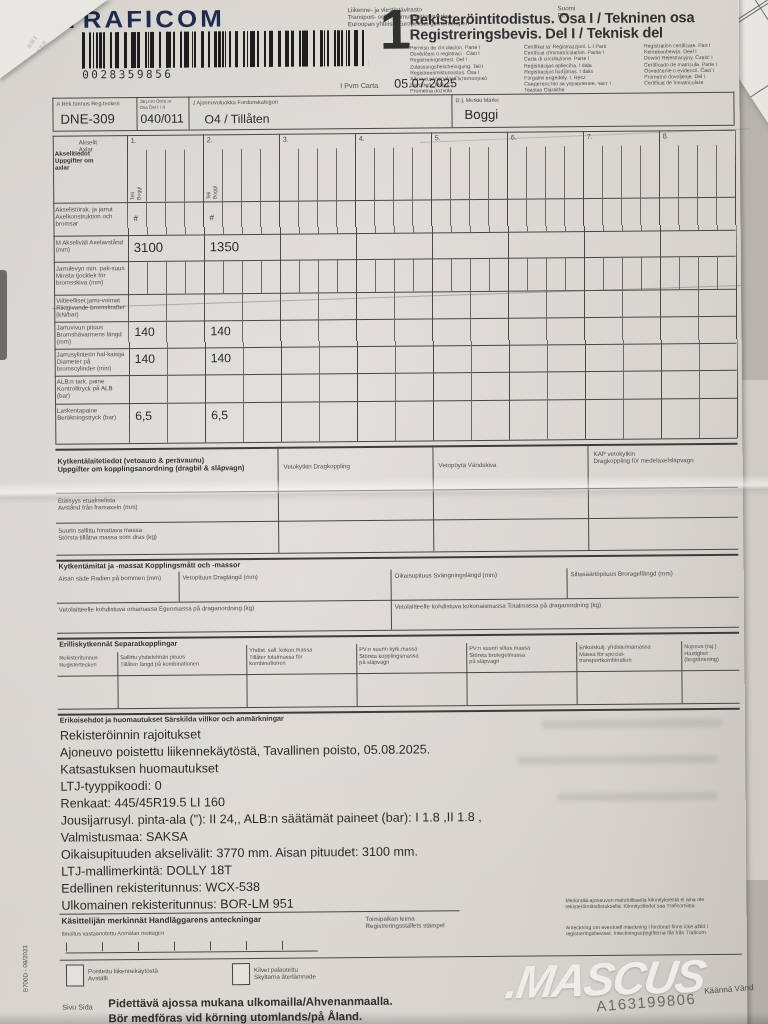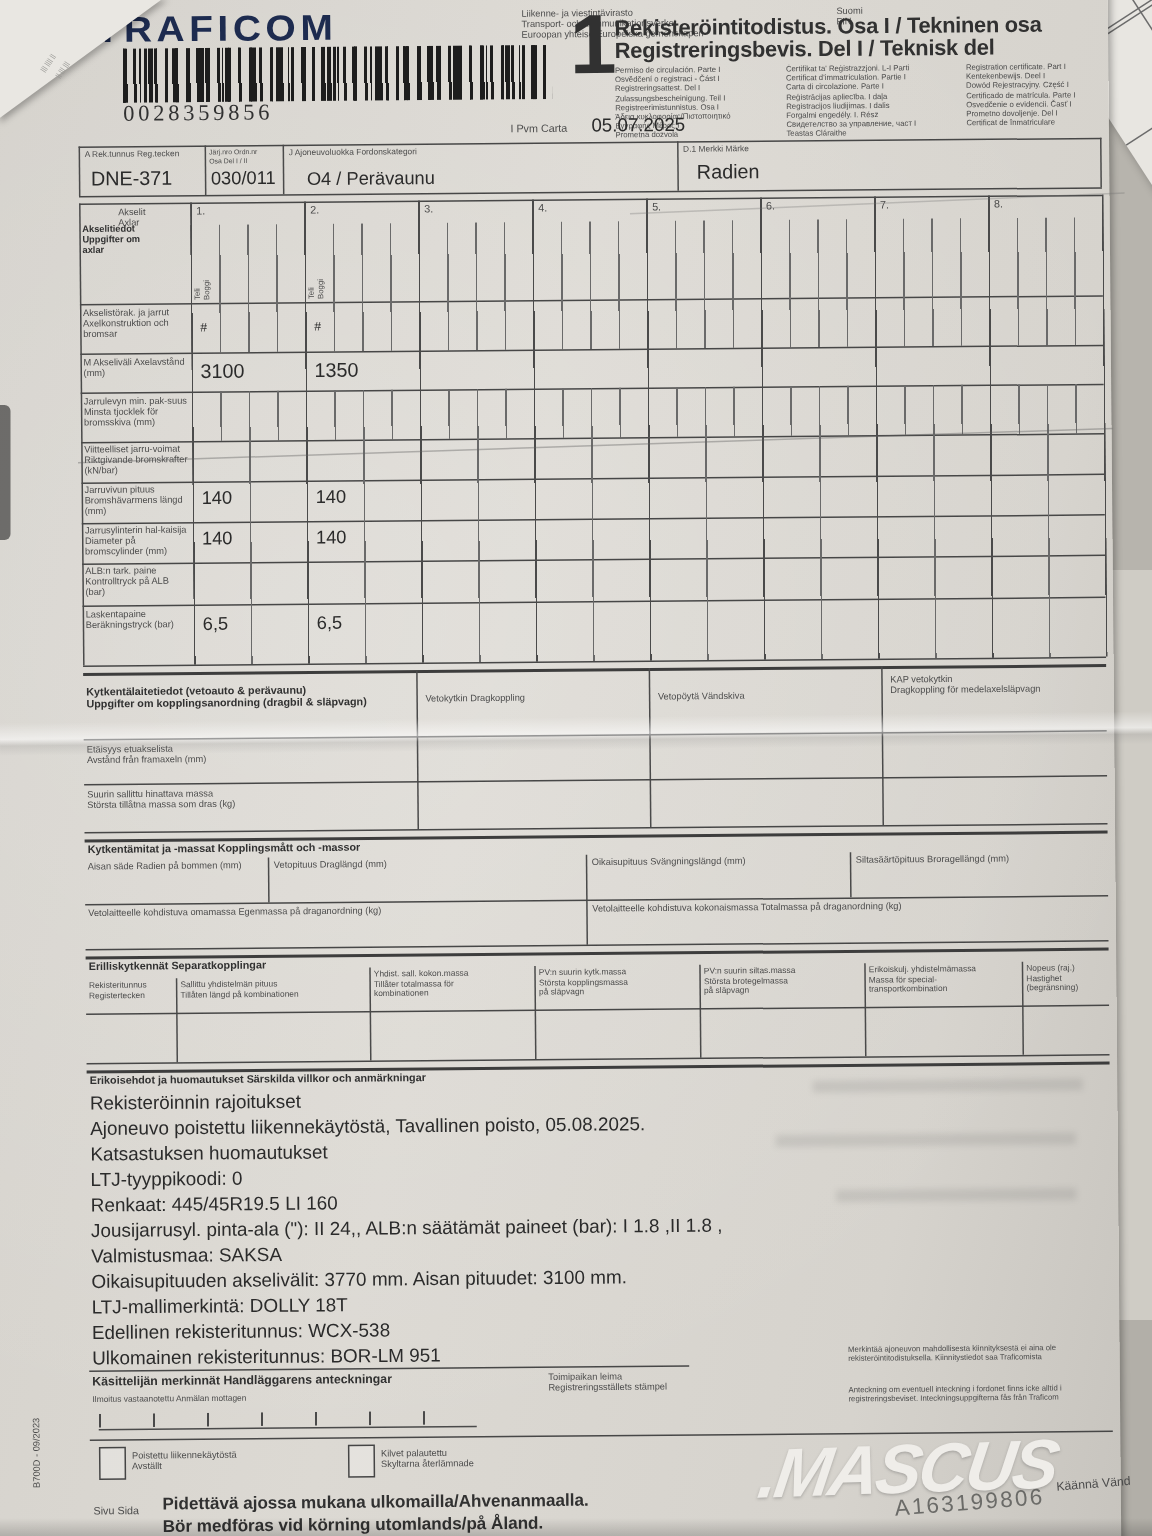--- a/index.html
+++ b/index.html
@@ -83,21 +83,21 @@
 <div id="doc" class="abs">
 
   <div id="logo" class="abs" style="left:68px;top:2px;">TRAFICOM</div>
   <div class="abs t6 pre soft" style="left:352px;top:6px;width:170px;">Liikenne- ja viestintävirasto
 Transport- och kommunikationsverket
 Euroopan yhteisö        Europeiska gemenskapen</div>
   <div class="abs t6 pre soft" style="left:562px;top:6px;width:40px;text-align:left;">Suomi
 FIN</div>
 
   <div id="barcode" class="abs" style="left:86px;top:30px;width:286px;height:36px;"></div>
-  <div class="abs mono ink" style="left:86px;top:66px;font-size:15px;letter-spacing:2.5px;font-family:Liberation Serif, serif;">0028359856</div>
+  <div class="abs mono ink" style="left:86px;top:66px;font-size:11px;letter-spacing:2.5px;">0028359856</div>
 
   <div class="abs b ink" style="left:384px;top:2px;font-size:56px;line-height:56px;font-weight:900;">1</div>
   <div class="abs b ink" style="left:414px;top:12px;font-size:14.6px;letter-spacing:-.2px;">Rekisteröintitodistus. Osa I / Tekninen osa</div>
   <div class="abs b ink" style="left:414px;top:27px;font-size:14.6px;letter-spacing:-.2px;">Registreringsbevis. Del I / Teknisk del</div>
   <div class="abs t5 pre soft" style="left:414px;top:45px;width:112px;">Permiso de circulación. Parte I
 Osvědčení o registraci - Část I
 Registreringsattest. Del I
 Zulassungsbescheinigung. Teil I
 Registreerimistunnistus. Osa I
 Άδεια κυκλοφορίας/Πιστοποιητικό
@@ -123,28 +123,28 @@
   <div class="abs val" style="left:398px;top:77px;font-size:12.5px;">05.07.2025</div>
 
   <div class="hr abs" style="left:56px;top:95px;width:682px;"></div>
   <div class="hr abs" style="left:56px;top:128px;width:682px;"></div>
   <div class="vr abs" style="left:56px;top:95px;height:33px;"></div>
   <div class="vr abs" style="left:140px;top:95px;height:33px;"></div>
   <div class="vr abs" style="left:192px;top:95px;height:33px;"></div>
   <div class="vr abs" style="left:455px;top:95px;height:33px;"></div>
   <div class="vr abs" style="left:737px;top:95px;height:33px;"></div>
   <div class="abs t55 soft" style="left:60px;top:98px;">A  Rek.tunnus  Reg.tecken</div>
-  <div class="abs val t13" style="left:64px;top:109px;">DNE-371</div>
+  <div class="abs val t13" style="left:64px;top:109px;">DNE-309</div>
   <div class="abs t45 pre soft" style="left:143px;top:97px;width:48px;">Järj.nro  Ordn.nr
 Osa Del I / II</div>
-  <div class="abs val t12" style="left:144px;top:110px;">030/011</div>
+  <div class="abs val t12" style="left:144px;top:110px;">040/011</div>
   <div class="abs t55 soft" style="left:196px;top:98px;">J Ajoneuvoluokka  Fordonskategori</div>
-  <div class="abs val t12" style="left:208px;top:111px;">O4 / Perävaunu</div>
+  <div class="abs val t12" style="left:208px;top:111px;">O4 / Tillåten</div>
   <div class="abs t55 soft" style="left:459px;top:98px;">D.1 Merkki  Märke</div>
-  <div class="abs val t13" style="left:468px;top:108px;">Radien</div>
+  <div class="abs val t13" style="left:468px;top:108px;">Boggi</div>
 
   <div class="abs" style="left:0;top:0;">
     <div class="hr abs" style="left:56px;top:133px;width:682px;"></div>
     <div class="abs t6 soft" style="left:82px;top:136px;">Akselit Axlar</div>
     <div class="abs t7 soft" style="left:134px;top:135px;">1.</div>
     <div class="abs t7 soft" style="left:210px;top:135px;">2.</div>
     <div class="abs t7 soft" style="left:286px;top:135px;">3.</div>
     <div class="abs t7 soft" style="left:362px;top:135px;">4.</div>
     <div class="abs t7 soft" style="left:438px;top:135px;">5.</div>
     <div class="abs t7 soft" style="left:514px;top:135px;">6.</div>

